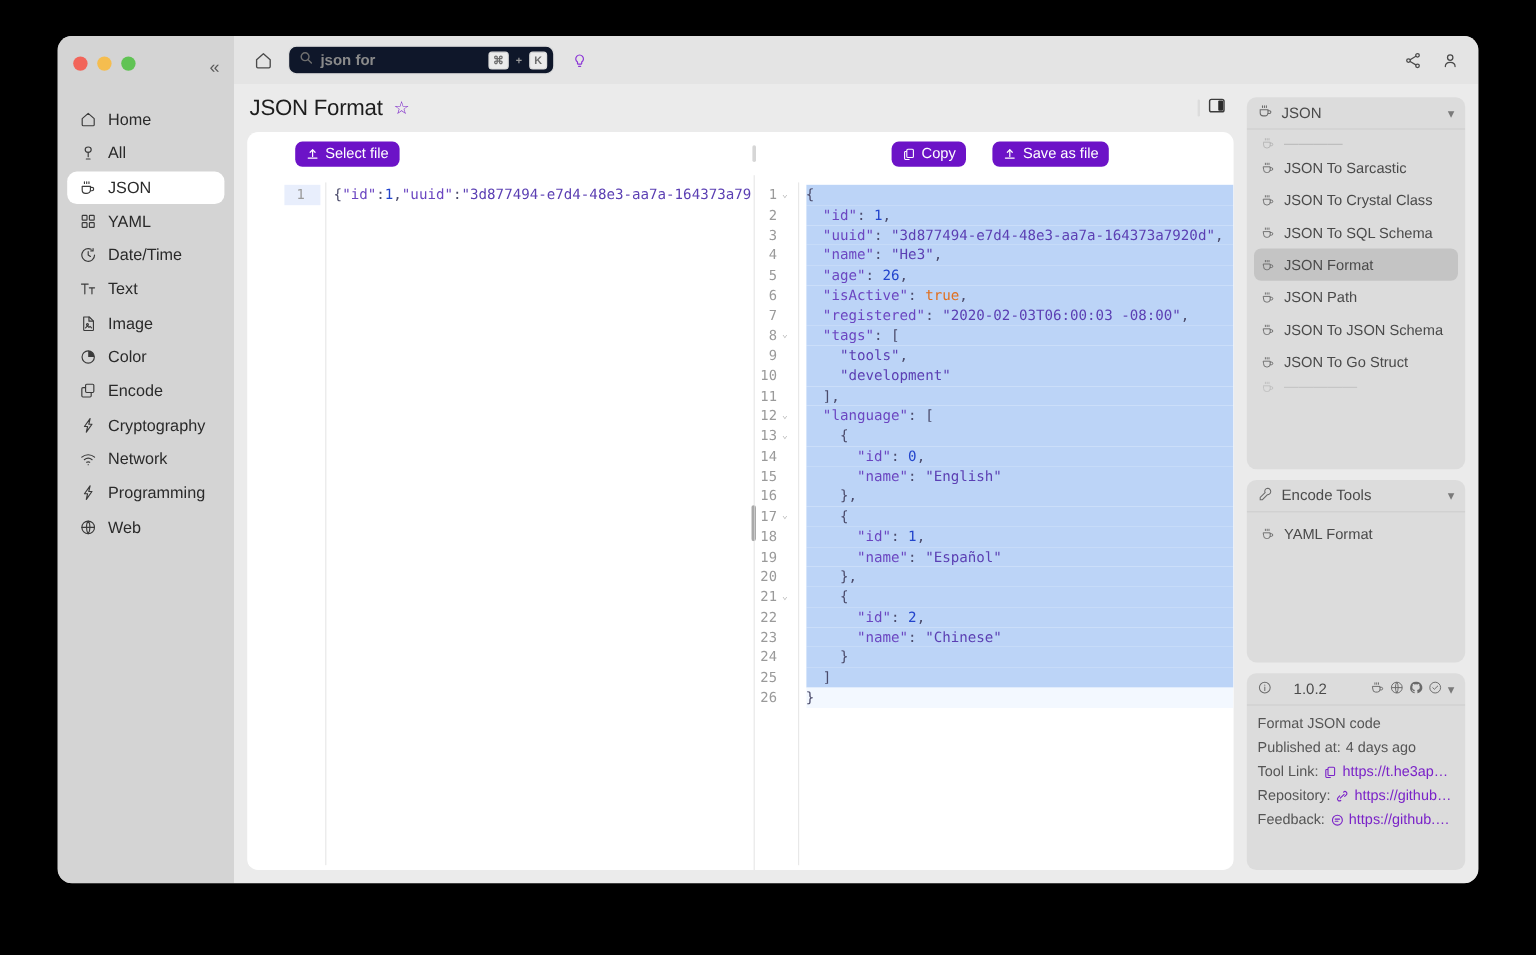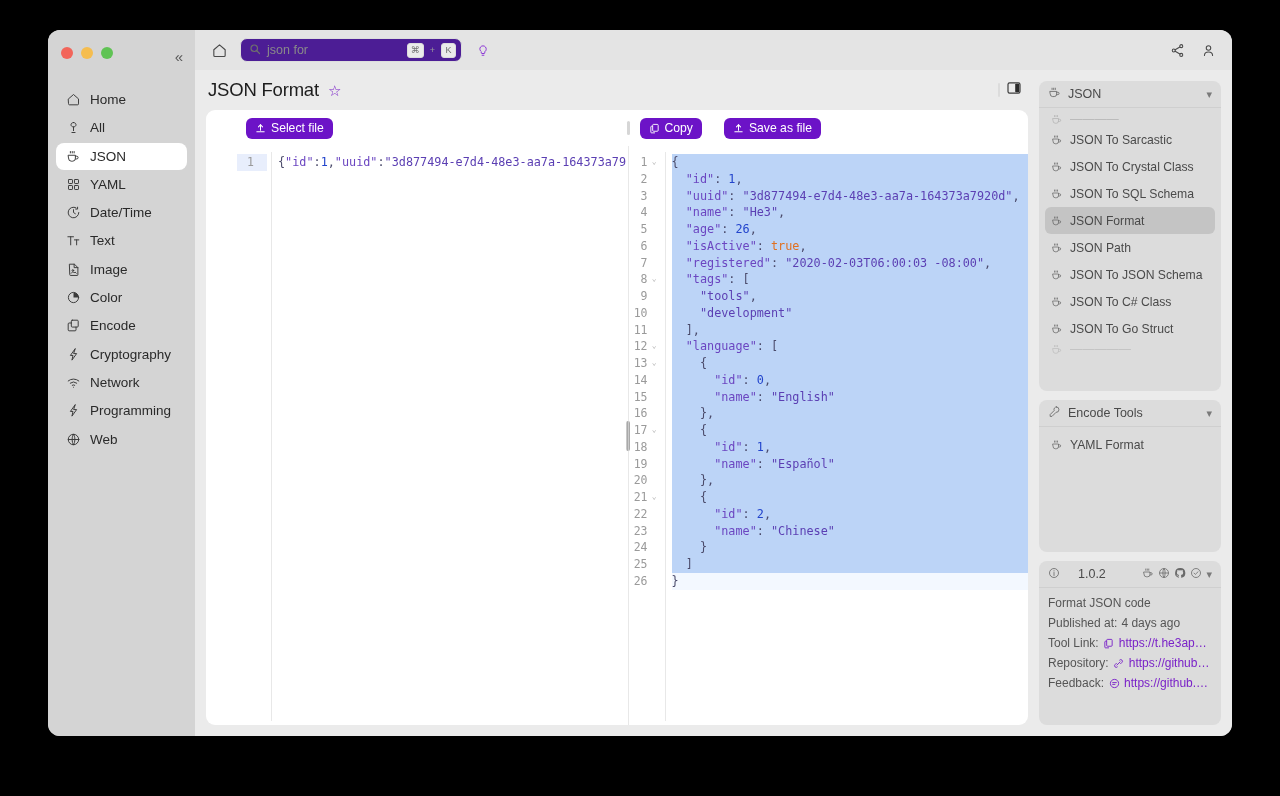--- a/index.html
+++ b/index.html
@@ -35,22 +35,22 @@
   .nav .ico svg { display:block; }
 
   
   #main { flex:1; display:flex; flex-direction:column; min-width:0; }
   #topbar {
     height:40px; flex:0 0 40px; background:#e4e4e4;
     display:flex; align-items:center; padding:0 14px; gap:11px;
   }
   .tb-icon { width:20px; height:20px; display:flex; align-items:center; justify-content:center; cursor:pointer; }
   #searchbox {
-    width:222px; height:24px; background:#4c1d95; border:1px solid #ddd; border-radius:7px;
-    display:flex; align-items:center; padding:0 5px 0 8px; gap:6px;
+    width:222px; height:24px; background:#0f172a; border:1px solid #ddd; border-radius:7px;
+    display:flex; align-items:center; padding:0 5px 0 8px; gap:6px;font-weight:bold;
   }
   #searchbox .sv { flex:1; font-size:12.5px; color:#8a8a8a; }
   .kbd {
     display:inline-flex; align-items:center; justify-content:center;
     min-width:15px; height:15px; padding:0 3px;
     background:#ebebeb; border:1px solid #dcdcdc; border-radius:3px;
     font-size:9px; color:#6e6e6e;
   }
   .kplus { font-size:9px; color:#9a9a9a; }
   #topbar-spacer { flex:1; }
@@ -67,21 +67,21 @@
   .thin-bar { width:2px; height:14px; background:#dcdcdc; border-radius:1px; }
 
   #card {
     flex:1; background:#fff; border-radius:9px; display:flex; flex-direction:column;
     min-height:0; overflow:hidden;padding-left:31px;
   }
   #cardtools { height:36px; flex:0 0 36px; display:flex; align-items:center; }
   #tools-left { width:calc(50% - 7px); display:flex; align-items:center; padding-left:9px; }
   #tools-divider { width:5px; display:flex; justify-content:center; }
   #tools-divider .hdl { width:3px; height:14px; background:#d6d6d6; border-radius:2px;}
-  #tools-right { flex:1; display:flex; align-items:center; gap:22px; padding-left:9px; }
+  #tools-right { flex:1; display:flex; align-items:center; gap:22px; padding-left:9px;justify-content:center; }
   .btn {
     display:inline-flex; align-items:center; gap:5px;
     height:21px; padding:0 9px; border-radius:6px;
     background:#6c13c7; color:#fff; font-size:12.2px; cursor:pointer;
     border:none; white-space:nowrap;
   }
   .btn svg { display:block; }
 
   #editors { flex:1; display:flex; min-height:0; position:relative; }
   .editor { display:flex; min-width:0; font-family:"DejaVu Sans Mono", monospace; }
@@ -599,30 +599,20 @@
                 <span>JSON To JSON Schema</span>
               </div>
               <div class="ritem">
                 <span class="mini">
                   <svg width="12" height="12" viewBox="0 0 24 24" fill="none" stroke="#6a6a6a" stroke-width="1.55" stroke-linecap="round" stroke-linejoin="round">
                     <path d="M4 10h11v5a4.5 4.5 0 0 1-4.5 4.5h-2A4.5 4.5 0 0 1 4 15z"></path>
                     <path d="M15 11.5h2.1a2.2 2.2 0 0 1 0 4.4H15"></path>
                     <path d="M7 4v2.3M10 4v2.3M13 4v2.3"></path>
                   </svg>
                 </span>
-                <span>JSON To C# Class</span>
-              </div>
-              <div class="ritem">
-                <span class="mini">
-                  <svg width="12" height="12" viewBox="0 0 24 24" fill="none" stroke="#6a6a6a" stroke-width="1.55" stroke-linecap="round" stroke-linejoin="round">
-                    <path d="M4 10h11v5a4.5 4.5 0 0 1-4.5 4.5h-2A4.5 4.5 0 0 1 4 15z"></path>
-                    <path d="M15 11.5h2.1a2.2 2.2 0 0 1 0 4.4H15"></path>
-                    <path d="M7 4v2.3M10 4v2.3M13 4v2.3"></path>
-                  </svg>
-                </span>
                 <span>JSON To Go Struct</span>
               </div>
               <div class="ritem fade-bot">
                 <span class="mini">
                   <svg width="15" height="15" viewBox="0 0 24 24" fill="none" stroke="#3a3a3a" stroke-width="1.55" stroke-linecap="round" stroke-linejoin="round">
                     <path d="M4 10h11v5a4.5 4.5 0 0 1-4.5 4.5h-2A4.5 4.5 0 0 1 4 15z"></path>
                     <path d="M15 11.5h2.1a2.2 2.2 0 0 1 0 4.4H15"></path>
                     <path d="M7 4v2.3M10 4v2.3M13 4v2.3"></path>
                   </svg>
                 </span>

